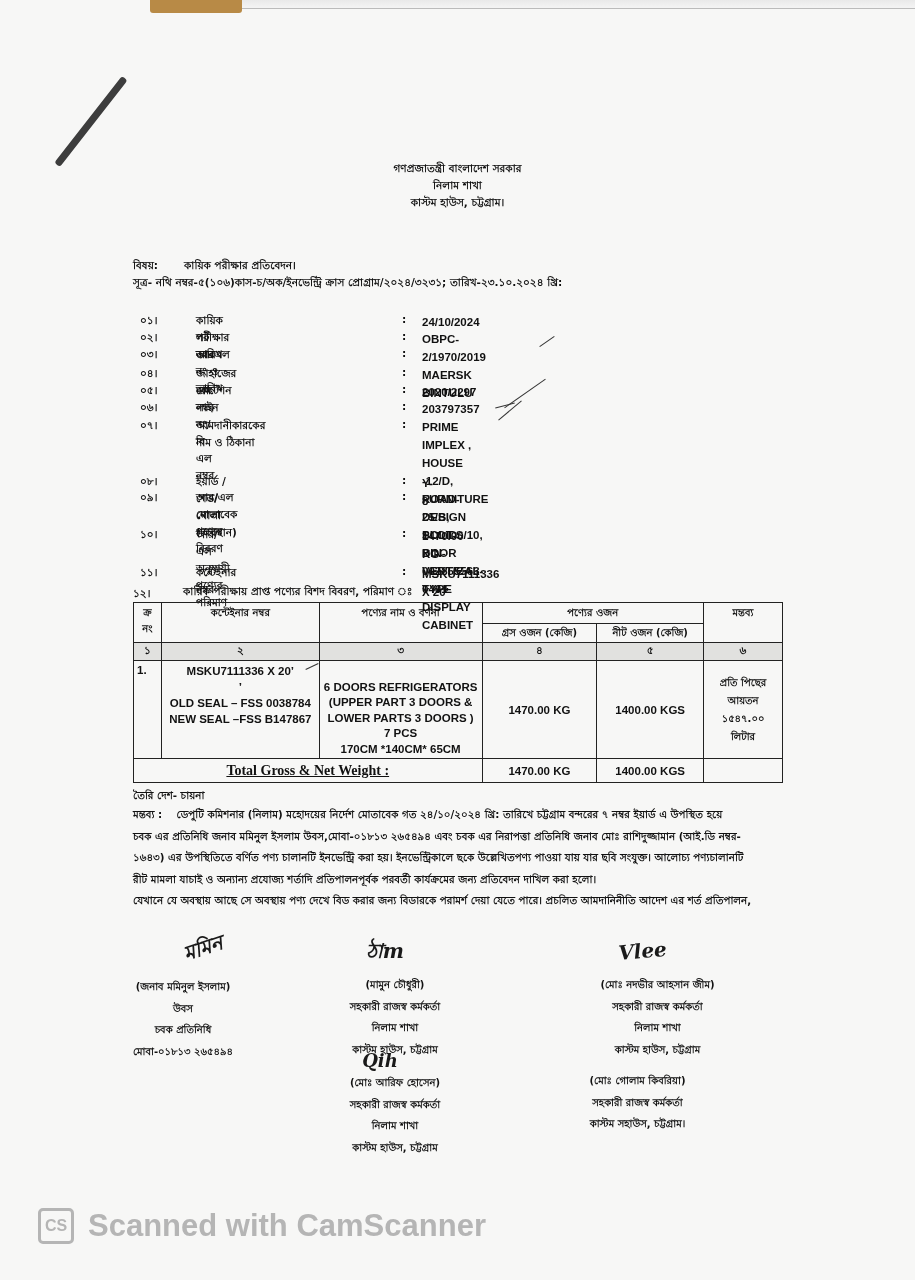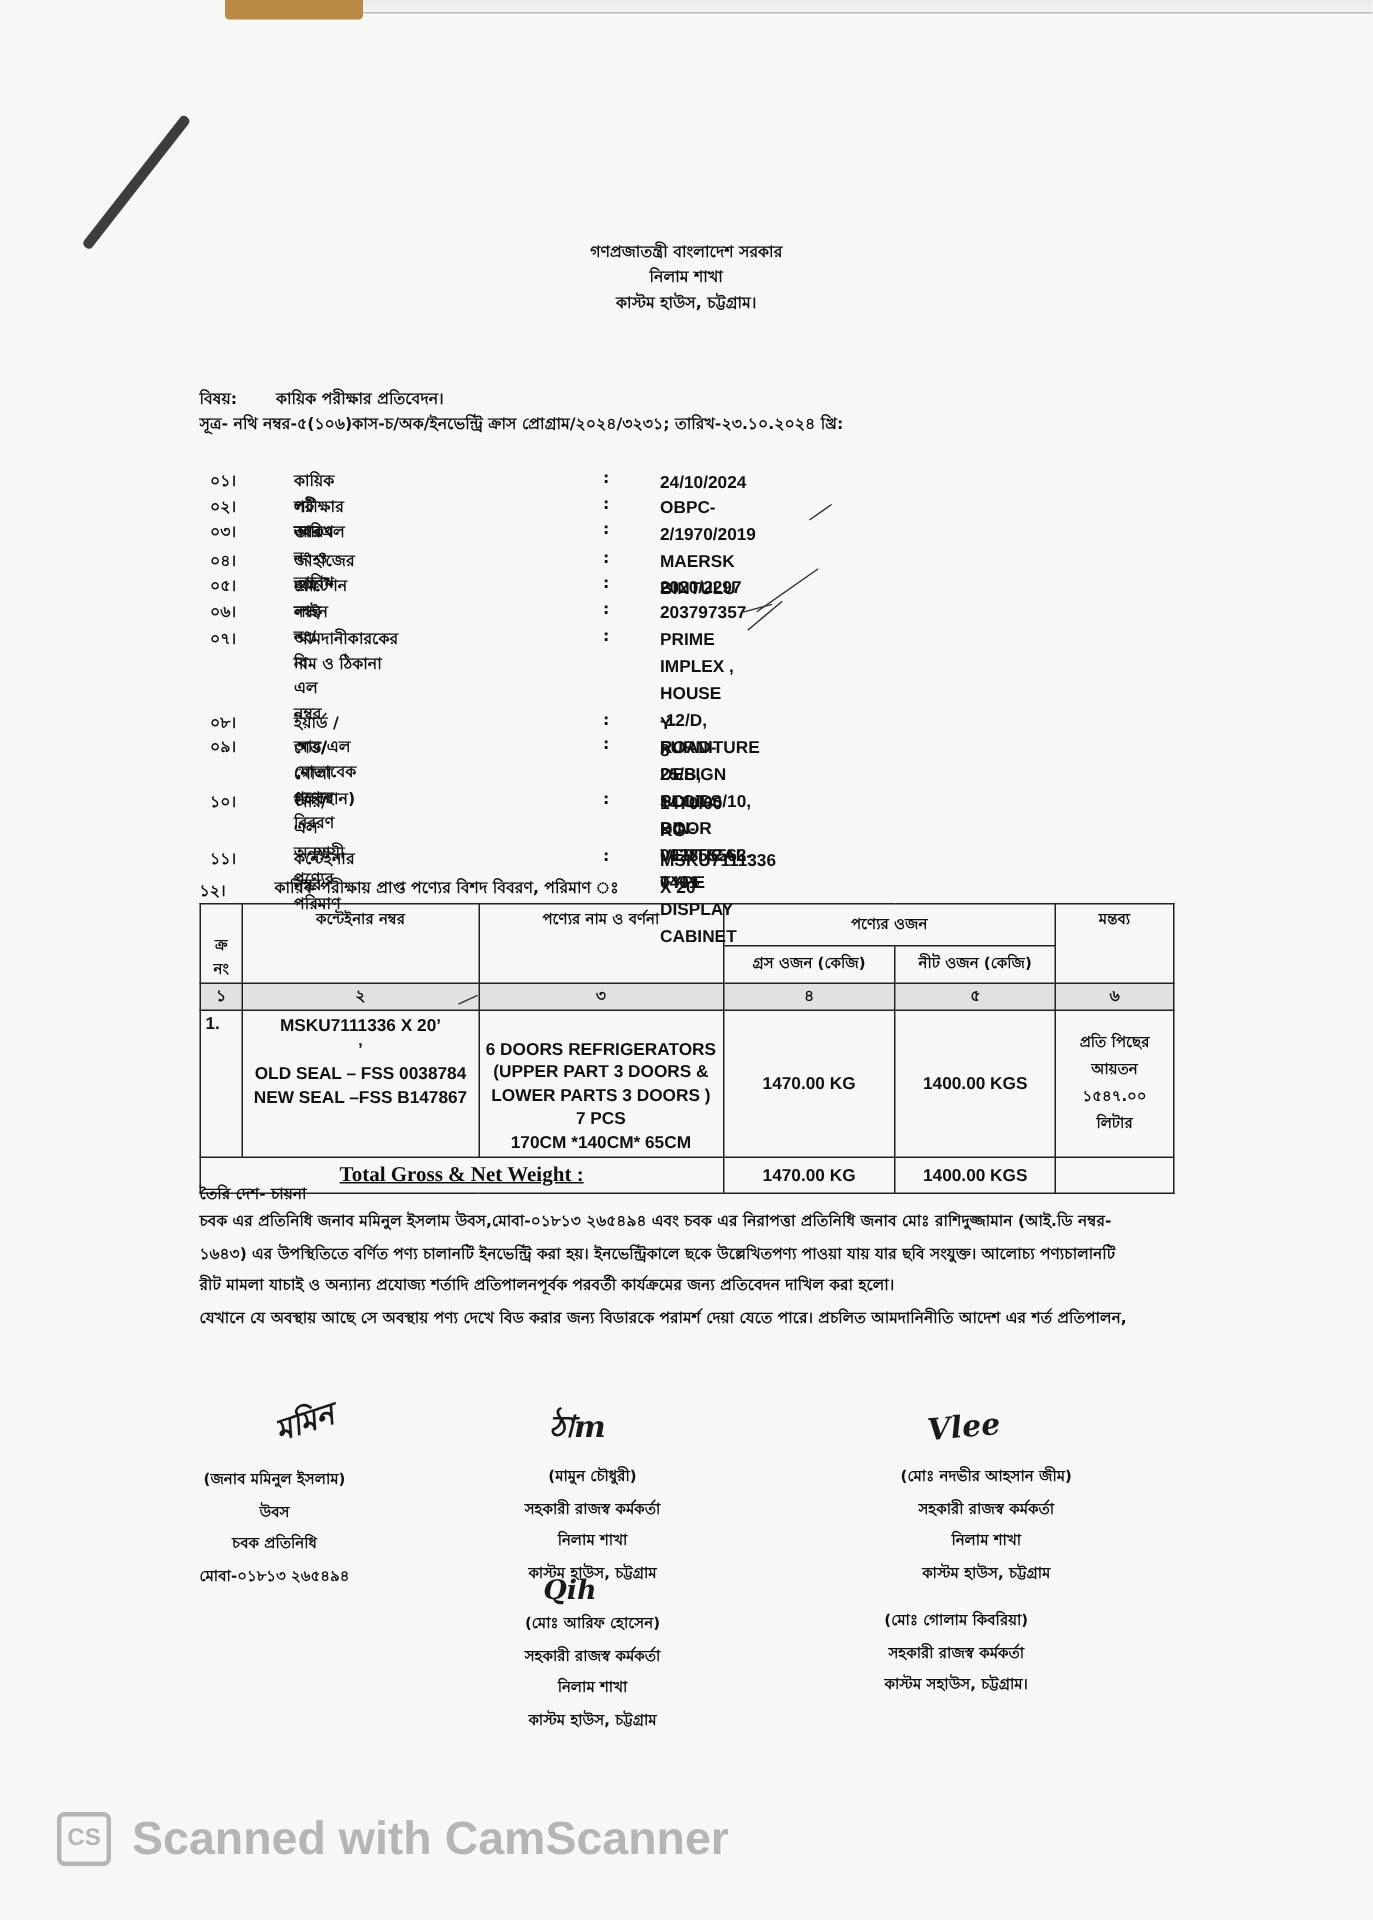--- a/index.html
+++ b/index.html
@@ -8,21 +8,21 @@
   .abs{position:absolute;}
   .topstrip{left:150px;top:0;width:765px;height:8px;background:linear-gradient(#e9e9e9,#f4f4f4);border-bottom:1px solid #bbb;}
   .tape{left:150px;top:0;width:92px;height:13px;background:#b88a46;border-radius:0 0 3px 3px;}
   .staple{left:48px;top:76px;width:7px;height:110px;background:#3d3d3d;border-radius:3px;transform:rotate(38deg);transform-origin:top left;left:122px;}
   .hdr{left:0;width:915px;text-align:center;font-size:10.5px;line-height:17px;font-weight:bold;}
   .subj{left:133px;font-size:10.5px;font-weight:bold;}
   .row{left:0;height:18px;font-size:10.5px;}
   .num{position:absolute;left:140px;font-weight:bold;}
   .lbl{position:absolute;left:196px;font-weight:bold;}
   .col{position:absolute;left:402px;font-weight:bold;}
-  .val{position:absolute;left:440px;font-family:"Liberation Sans",sans-serif;font-size:11.5px;font-weight:bold;line-height:18px;}
+  .val{position:absolute;left:422px;font-family:"Liberation Sans",sans-serif;font-size:11.5px;font-weight:bold;line-height:18px;}
   table.det{position:absolute;left:133px;top:602px;width:650px;border-collapse:collapse;font-size:10.5px;}
   table.det td,table.det th{border:1.3px solid #222;text-align:center;padding:0 3px;font-weight:bold;}
   table.det th{font-weight:bold;font-size:10px;}
   .shaded td{background:#e1e1df;}
   .cellval{font-family:"Liberation Sans",sans-serif;font-size:11.5px;font-weight:bold;}
   .total{font-family:"Liberation Serif",serif;font-size:14px;font-weight:bold;text-decoration:underline;}
   .para{left:133px;width:650px;font-size:10.3px;line-height:21.5px;font-weight:bold;text-align:justify;}
   .sig{text-align:center;font-size:10px;line-height:21.5px;font-weight:bold;}
   .signature{font-family:"DejaVu Serif",serif;font-style:italic;font-size:20px;color:#1a1a1a;}
   .cs{left:38px;top:1208px;display:flex;align-items:center;color:#b5b5b5;font-family:"Liberation Sans",sans-serif;}
@@ -145,21 +145,21 @@
   <colgroup>
     <col style="width:28px">
       <col style="width:158px">
       <col style="width:163px">
       <col style="width:115px">
       <col style="width:107px">
       <col style="width:79px">
   </colgroup>
   <tbody>
       <tr style="height:21px">
-    <th rowspan="2" style="vertical-align:top;line-height:16px;padding-top:20px">ক্র নং</th>
+    <th rowspan="2" style="vertical-align:top;line-height:16px;padding-top:2px">ক্র নং</th>
     <th rowspan="2" style="vertical-align:top;padding-top:2px">কন্টেইনার নম্বর</th>
     <th rowspan="2" style="vertical-align:top;padding-top:2px">পণ্যের নাম ও বর্ণনা</th>
     <th colspan="2">পণ্যের ওজন</th>
     <th rowspan="2" style="vertical-align:top;padding-top:2px">মন্তব্য</th>
   </tr>
   <tr style="height:19px">
     <th>গ্রস ওজন (কেজি)</th>
     <th>নীট ওজন (কেজি)</th>
   </tr>
   <tr class="shaded" style="height:15px">
@@ -198,20 +198,21 @@
     <td colspan="3" class="total">Total Gross &amp; Net Weight :</td>
     <td class="cellval">1470.00 KG</td>
     <td class="cellval">1400.00 KGS</td>
     <td></td>
   </tr>
 </tbody>
   </table>
 
 <div class="abs subj" style="top:788px;font-size:10.3px">তৈরি দেশ- চায়না</div>
 <div class="abs para" style="top:804px">
+  <div><span>মন্তব্য :</span>&nbsp;&nbsp;&nbsp;&nbsp;<span>ডেপুটি কমিশনার (নিলাম) মহোদয়ের নির্দেশ মোতাবেক গত  ২৪/১০/২০২৪ খ্রি: তারিখে চট্টগ্রাম বন্দরের ৭ নম্বর ইয়ার্ড এ উপস্থিত হয়ে</span></div>
   <div>চবক এর প্রতিনিধি জনাব মমিনুল ইসলাম উবস,মোবা-০১৮১৩ ২৬৫৪৯৪ এবং চবক এর নিরাপত্তা প্রতিনিধি জনাব মোঃ রাশিদুজ্জামান (আই.ডি নম্বর-</div>
   <div>১৬৪৩) এর উপস্থিতিতে বর্ণিত পণ্য চালানটি ইনভেন্ট্রি করা হয়। ইনভেন্ট্রিকালে ছকে উল্লেখিতপণ্য পাওয়া যায় যার ছবি সংযুক্ত। আলোচ্য পণ্যচালানটি</div>
   <div>রীট মামলা যাচাই ও অন্যান্য প্রযোজ্য শর্তাদি প্রতিপালনপূর্বক পরবর্তী কার্যক্রমের জন্য প্রতিবেদন দাখিল করা হলো।</div>
   <div>যেখানে যে অবস্থায় আছে সে অবস্থায় পণ্য দেখে বিড করার জন্য বিডারকে পরামর্শ দেয়া যেতে পারে। প্রচলিত আমদানিনীতি আদেশ এর শর্ত প্রতিপালন,</div>
 </div>
 
 <div class="abs sig" style="left:118px;top:920px;width:130px">
   <div class="signature" style="transform:rotate(-18deg);margin-left:40px;height:56px;line-height:56px">মমিন</div>
   <div>(জনাব মমিনুল ইসলাম)</div>
   <div>উবস</div>

